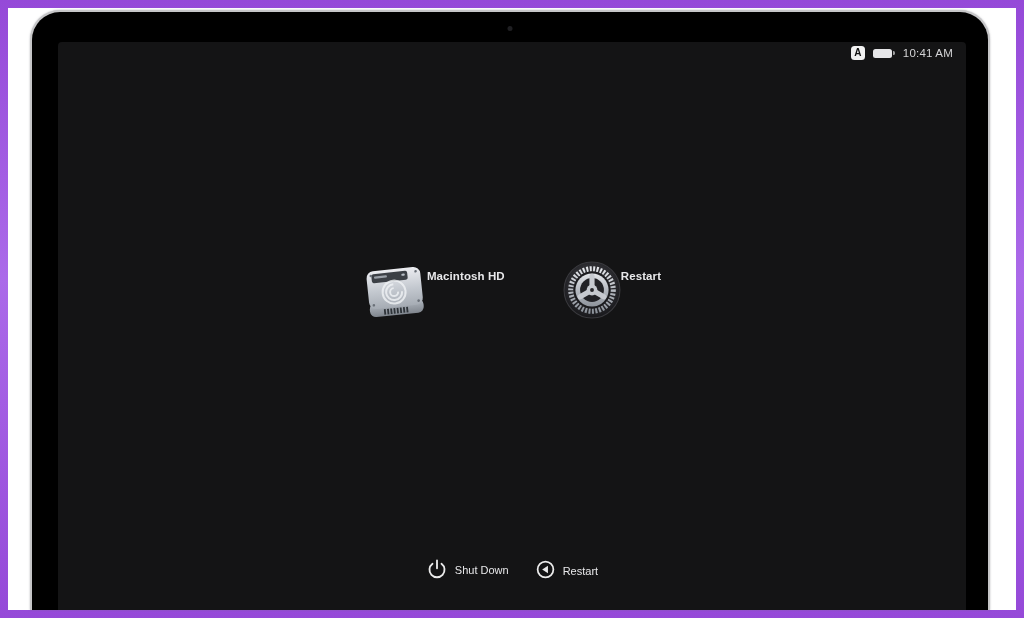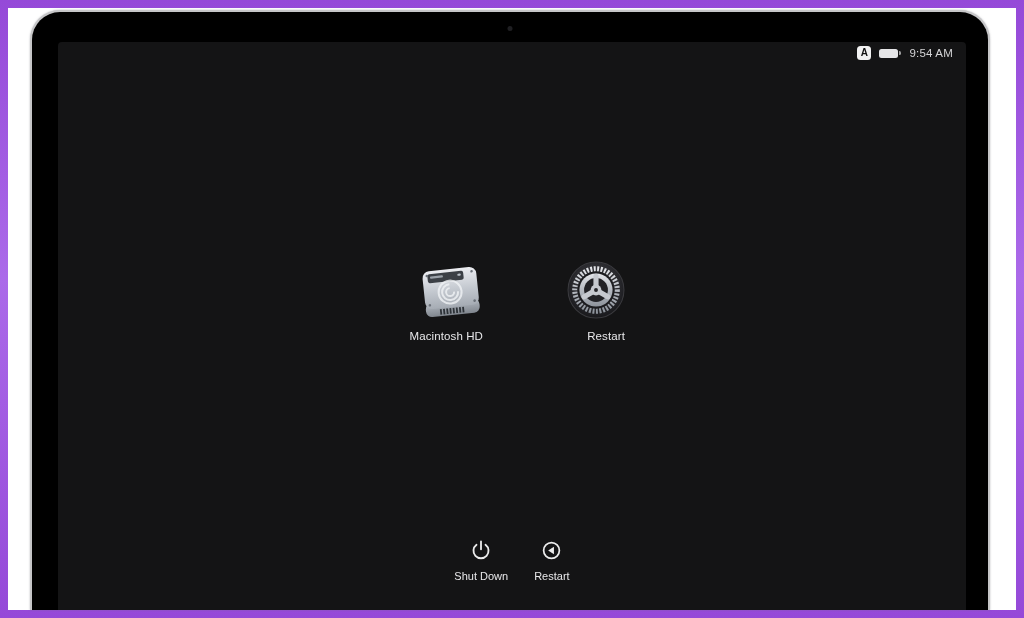--- a/index.html
+++ b/index.html
@@ -64,37 +64,37 @@
     background: rgba(230,230,232,.65);
   }
   .time { letter-spacing: .2px; }
 
   
   .volumes {
     position: absolute; top: 218px; left: 0; right: 0;
     display: flex; justify-content: center; align-items: flex-start; gap: 58px;
   }
   .volume {
-    display: flex; flex-direction: column; align-items: flex-end;
-    cursor: pointer; min-width: 84px;
+    display: flex; flex-direction: row; align-items: flex-start;
+    cursor: pointer; min-width: 84px; font-weight: bold;
   }
   .volume .icon-box {
     height: 60px; display: flex; align-items: center; justify-content: center;
   }
   .volume-label {
     margin-top: 10px; color: #e8e8ea; font-size: 11.5px; letter-spacing: .1px;
   }
 
   
   .actions {
     position: absolute; bottom: 28px; left: 0; right: 0;
     display: flex; justify-content: center; align-items: flex-end; gap: 26px;
   }
   .action {
-    display: flex; flex-direction: column; align-items: center; gap: 7px;
+    display: flex; flex-direction: row; align-items: center; gap: 7px;
     cursor: pointer; color: #e8e8ea; font-size: 11px;
   }
 </style>
 </head>
 <body>
 
 <div class="canvas">
   <div class="purple-frame">
     <div class="white-bg">
 
@@ -102,21 +102,21 @@
         <div class="camera-dot"></div>
 
         <div class="screen">
 
           <div class="statusbar">
             <span class="input-badge">A</span>
             <span class="battery">
               <span class="battery-body"></span>
               <span class="battery-tip"></span>
             </span>
-            <span class="time">9:54 AM</span>
+            <span class="time">10:41 AM</span>
           </div>
 
           <div class="volumes">
 
             <div class="volume">
               <span class="icon-box">
                 <svg width="64" height="58" viewBox="0 0 64 58">
                   <defs>
                     <linearGradient id="hdTop" x1="0" y1="0" x2="0" y2="1">
                       <stop offset="0" stop-color="#ecedf1"></stop>

